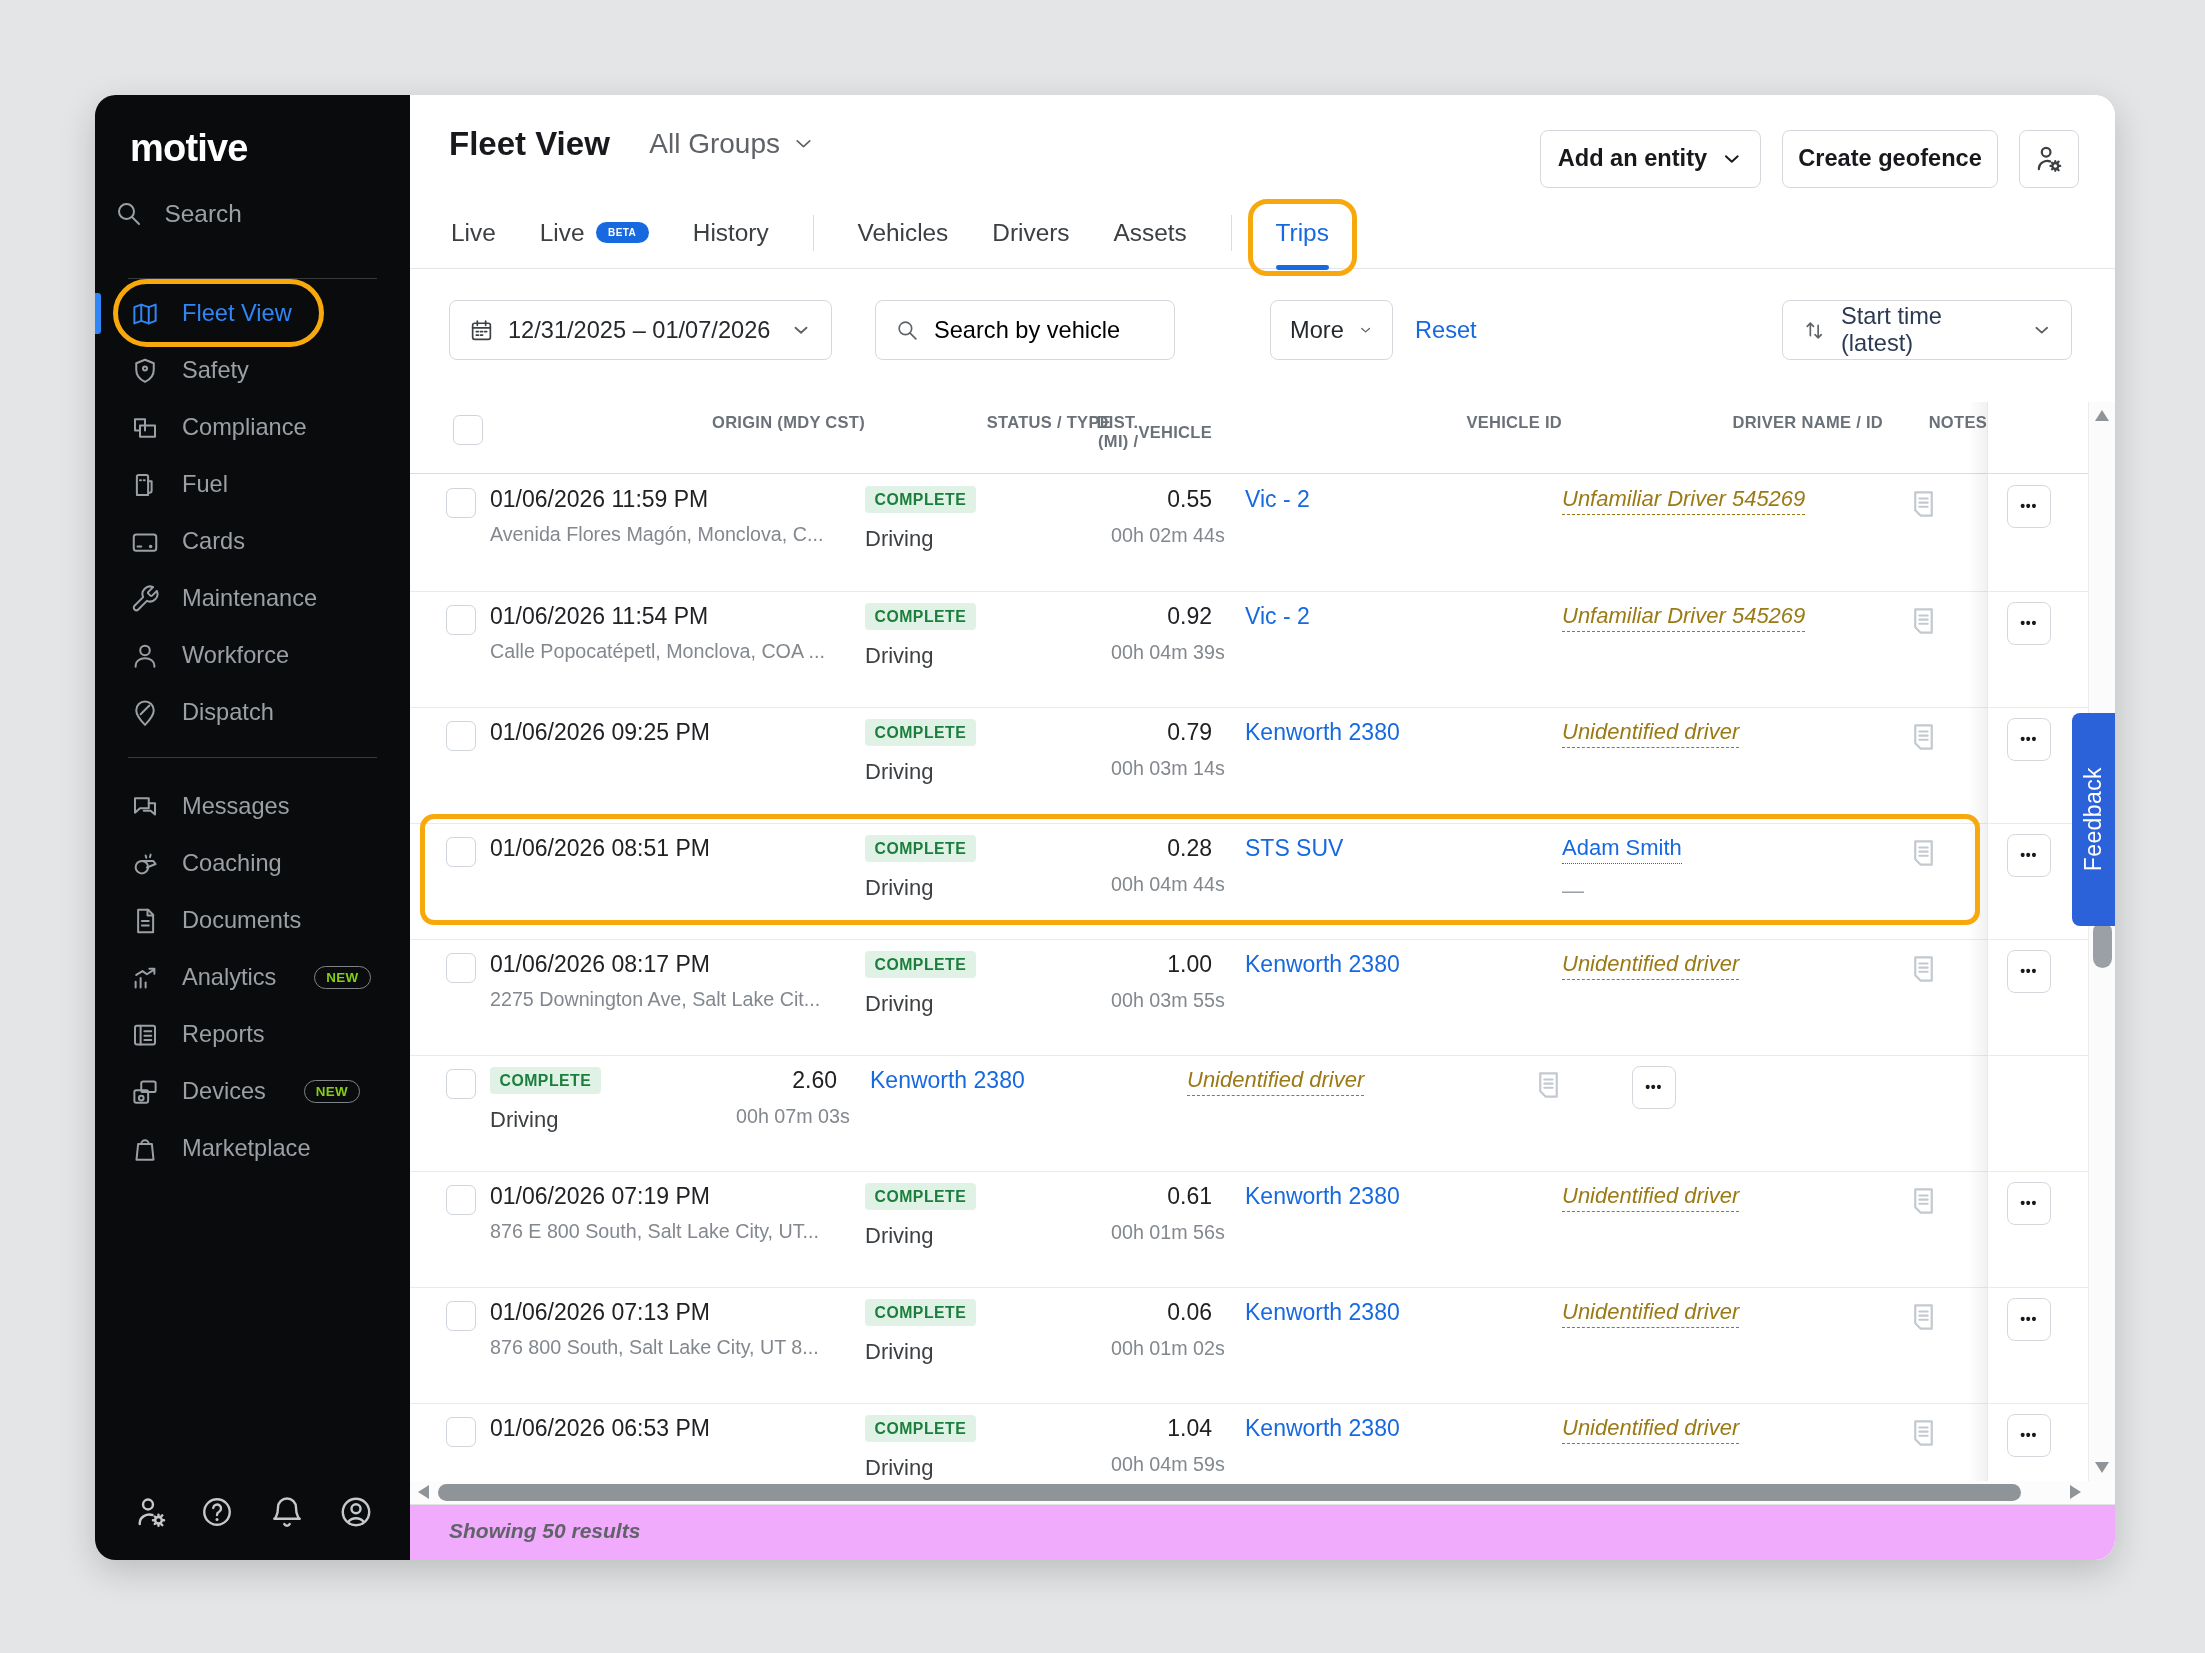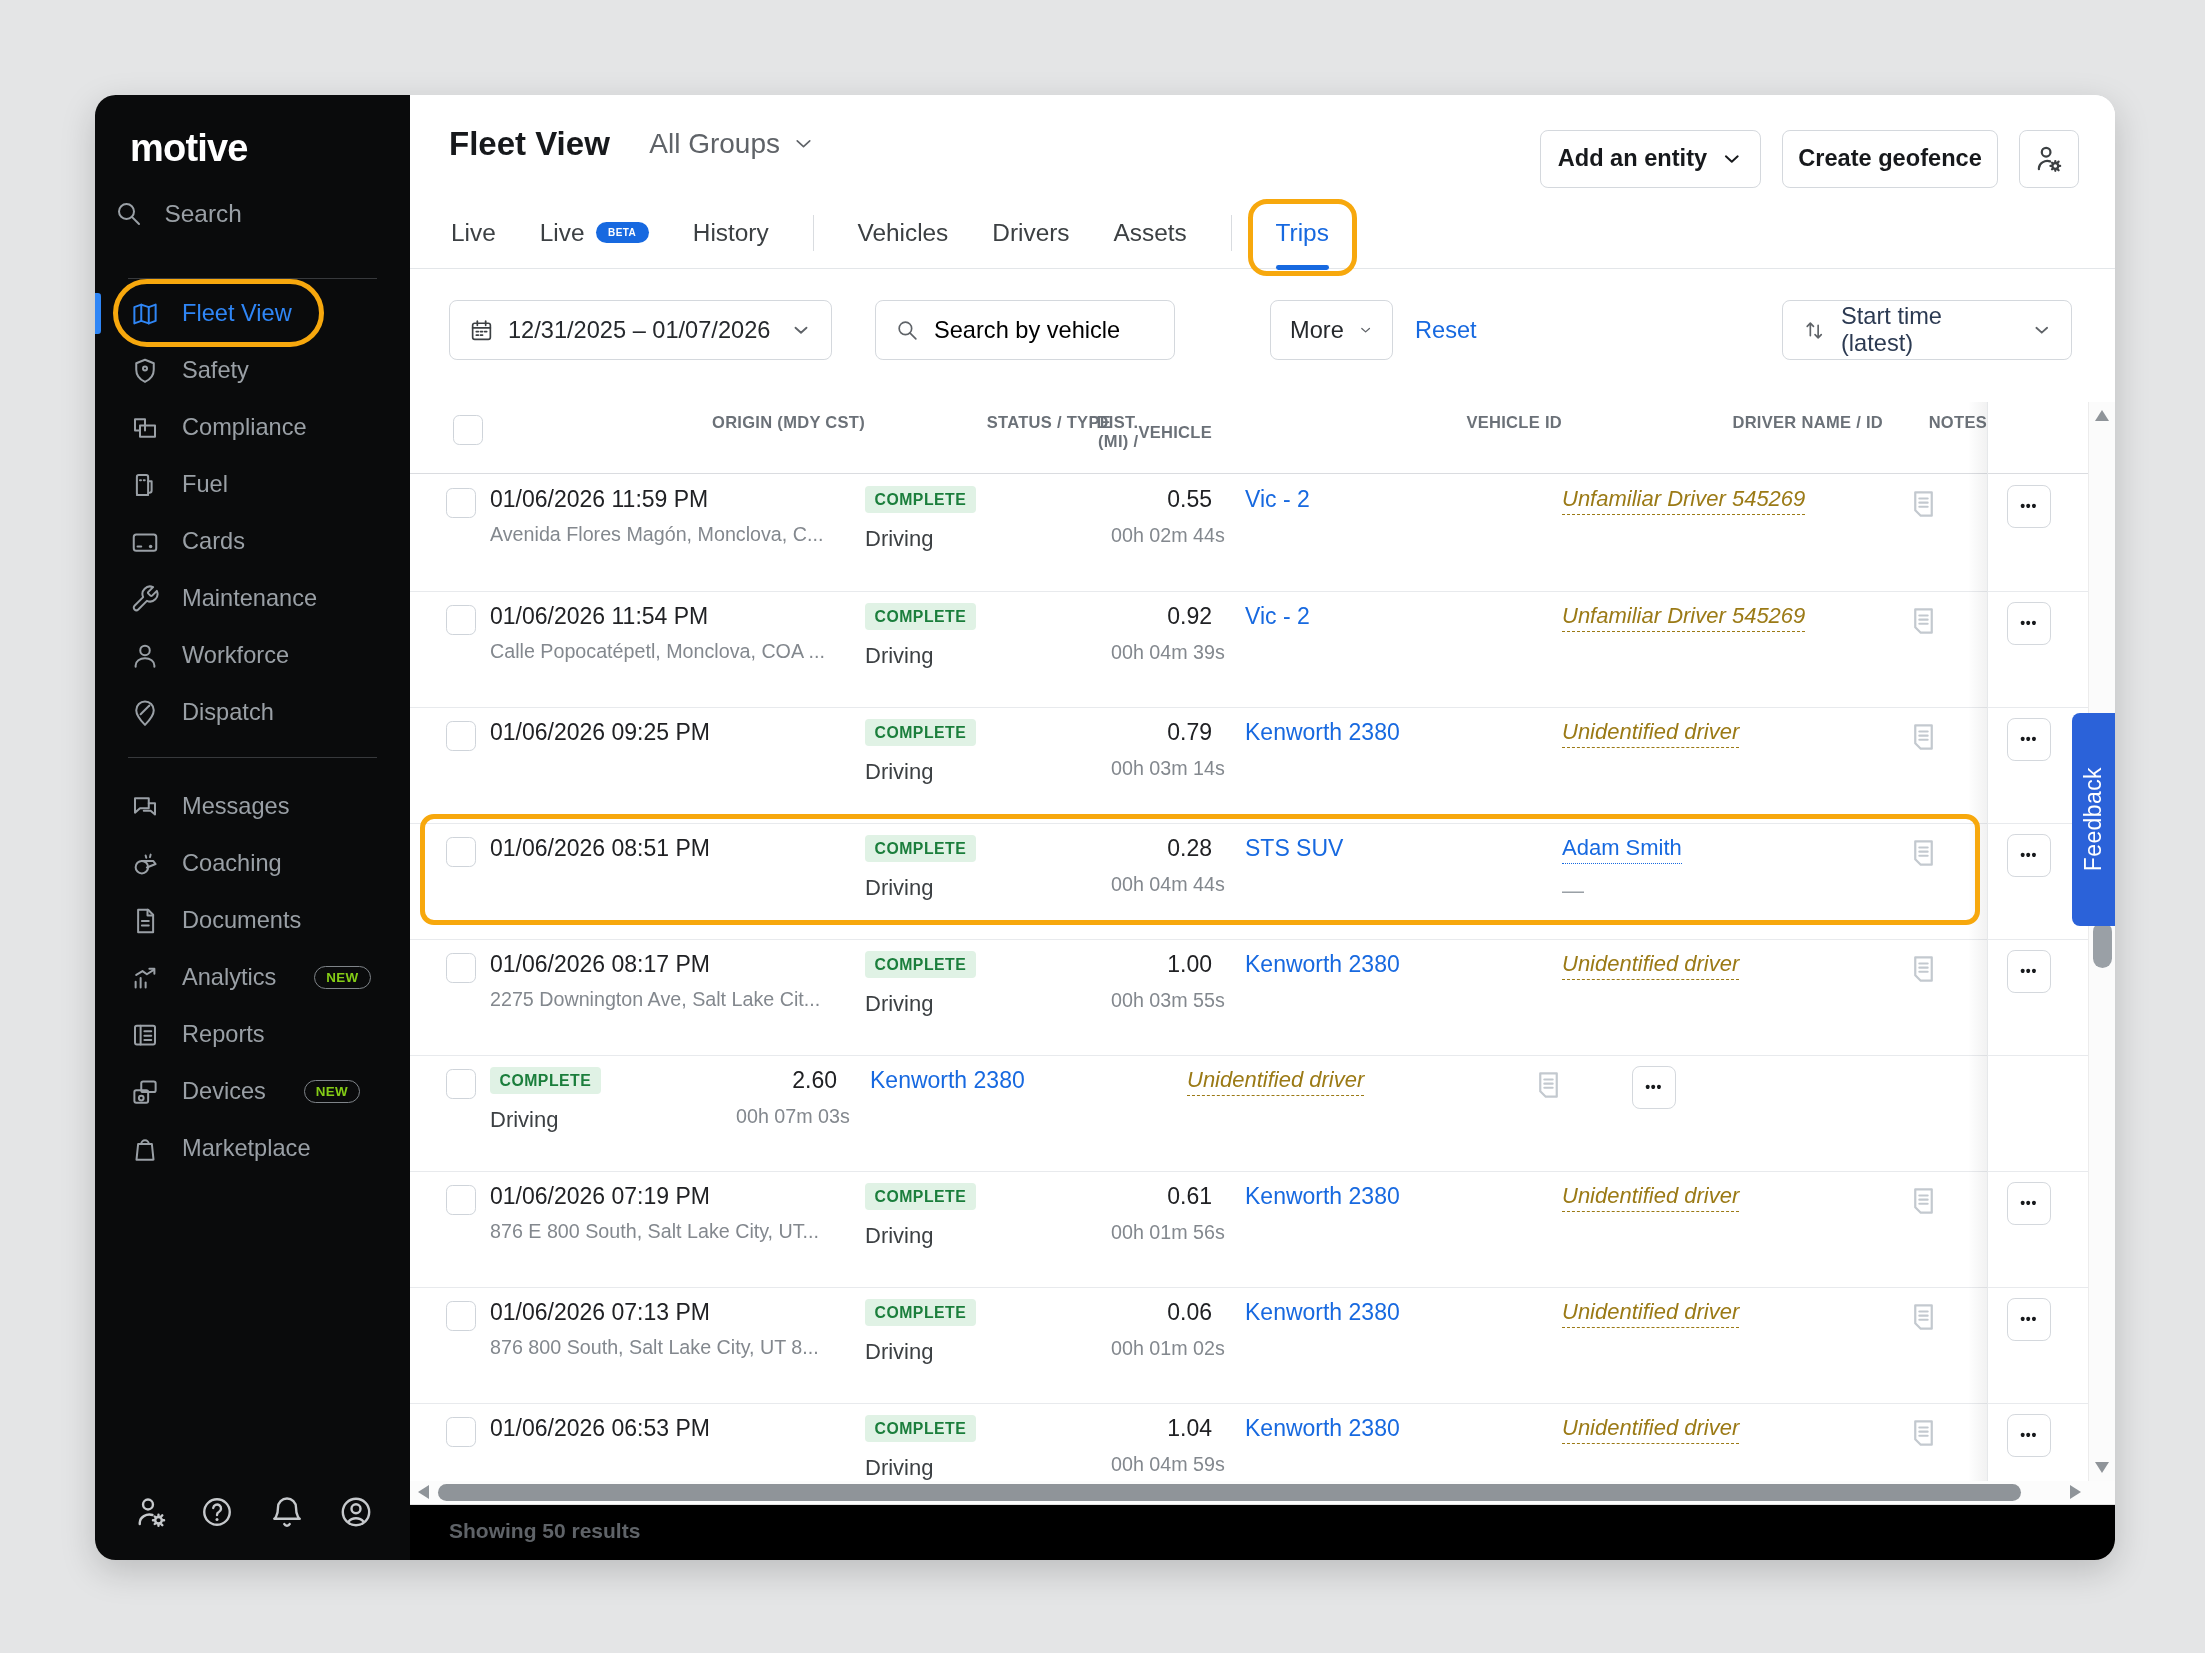--- a/index.html
+++ b/index.html
@@ -90,21 +90,21 @@
   
   .vscroll{position:absolute;left:1678px;top:307px;width:27.6px;height:1079px;background:#fbfbfb;border-left:0.8px solid #ececec;box-sizing:border-box;}
   .vthumb{position:absolute;left:3.9px;top:520px;width:19px;height:46px;background:#9aa0a6;border-radius:9.5px;cursor:pointer;}
   .tri{position:absolute;width:0;height:0;cursor:pointer;}
   .tri-up{left:6.3px;top:7.9px;border-left:7.9px solid transparent;border-right:7.9px solid transparent;border-bottom:11px solid #8f9499;}
   .tri-down{left:6.3px;bottom:7.9px;border-left:7.9px solid transparent;border-right:7.9px solid transparent;border-top:11px solid #8f9499;}
   .hscroll{position:absolute;left:0;top:1386px;width:1705px;height:23.6px;background:#fcfcfc;border-bottom:0.8px solid #e2e2e2;box-sizing:border-box;}
   .hthumb{position:absolute;left:28px;top:3.2px;width:1583px;height:17.3px;background:#8f9499;border-radius:8.7px;cursor:pointer;}
   .tri-left{left:7.9px;top:3.9px;border-top:7.9px solid transparent;border-bottom:7.9px solid transparent;border-right:11px solid #8f9499;}
   .tri-right{left:1660px;top:3.9px;border-top:7.9px solid transparent;border-bottom:7.9px solid transparent;border-left:11px solid #8f9499;}
-  .footer{position:absolute;left:0;top:1410px;width:1705px;height:55px;background:#000000;}
+  .footer{position:absolute;left:0;top:1410px;width:1705px;height:55px;background:#f0abfc;font-style:italic;}
   .footer-text{margin-left:39px;line-height:52px;font-size:21px;font-weight:600;color:#5f6368;}
   
   .feedback-tab{position:absolute;left:1977px;top:618px;width:43px;height:213px;background:#2B62D9;border-radius:7.9px 0 0 7.9px;
                 display:flex;align-items:center;justify-content:center;cursor:pointer;}
   .feedback-tab span{writing-mode:vertical-rl;transform:rotate(180deg);color:#fff;font-size:23px;letter-spacing:0.4px;}
 </style>
 </head>
 <body>
 
 <div class="stage">

